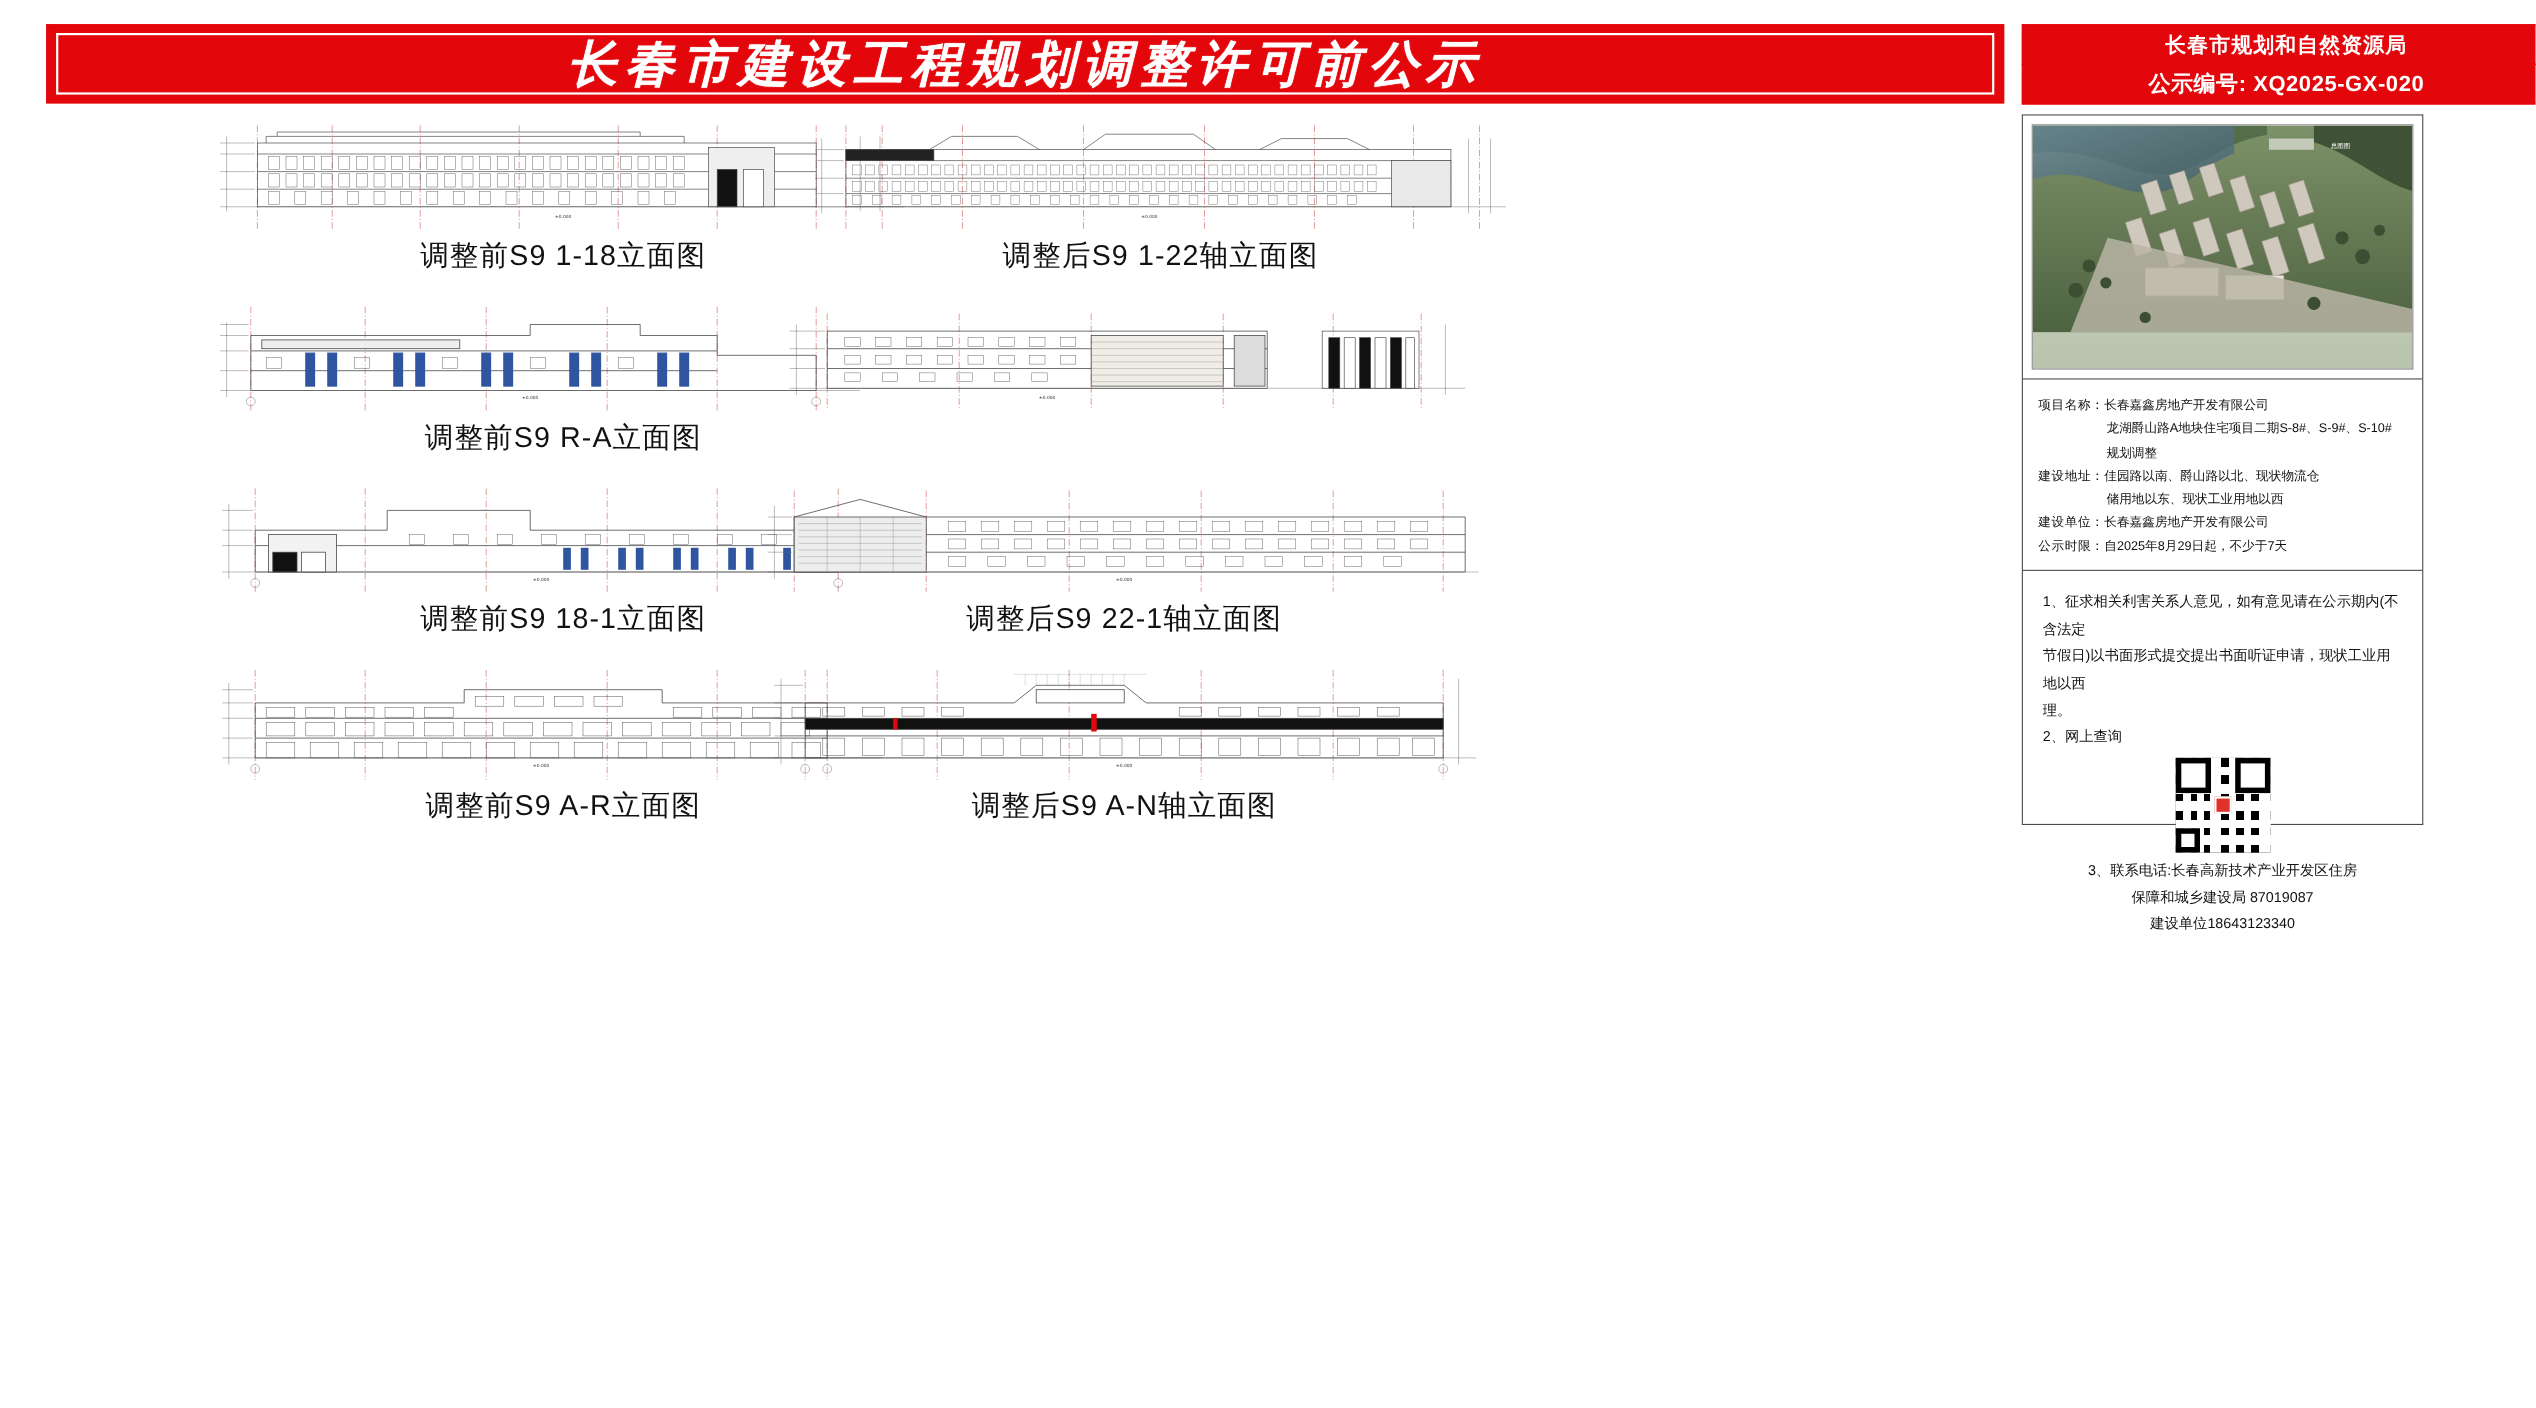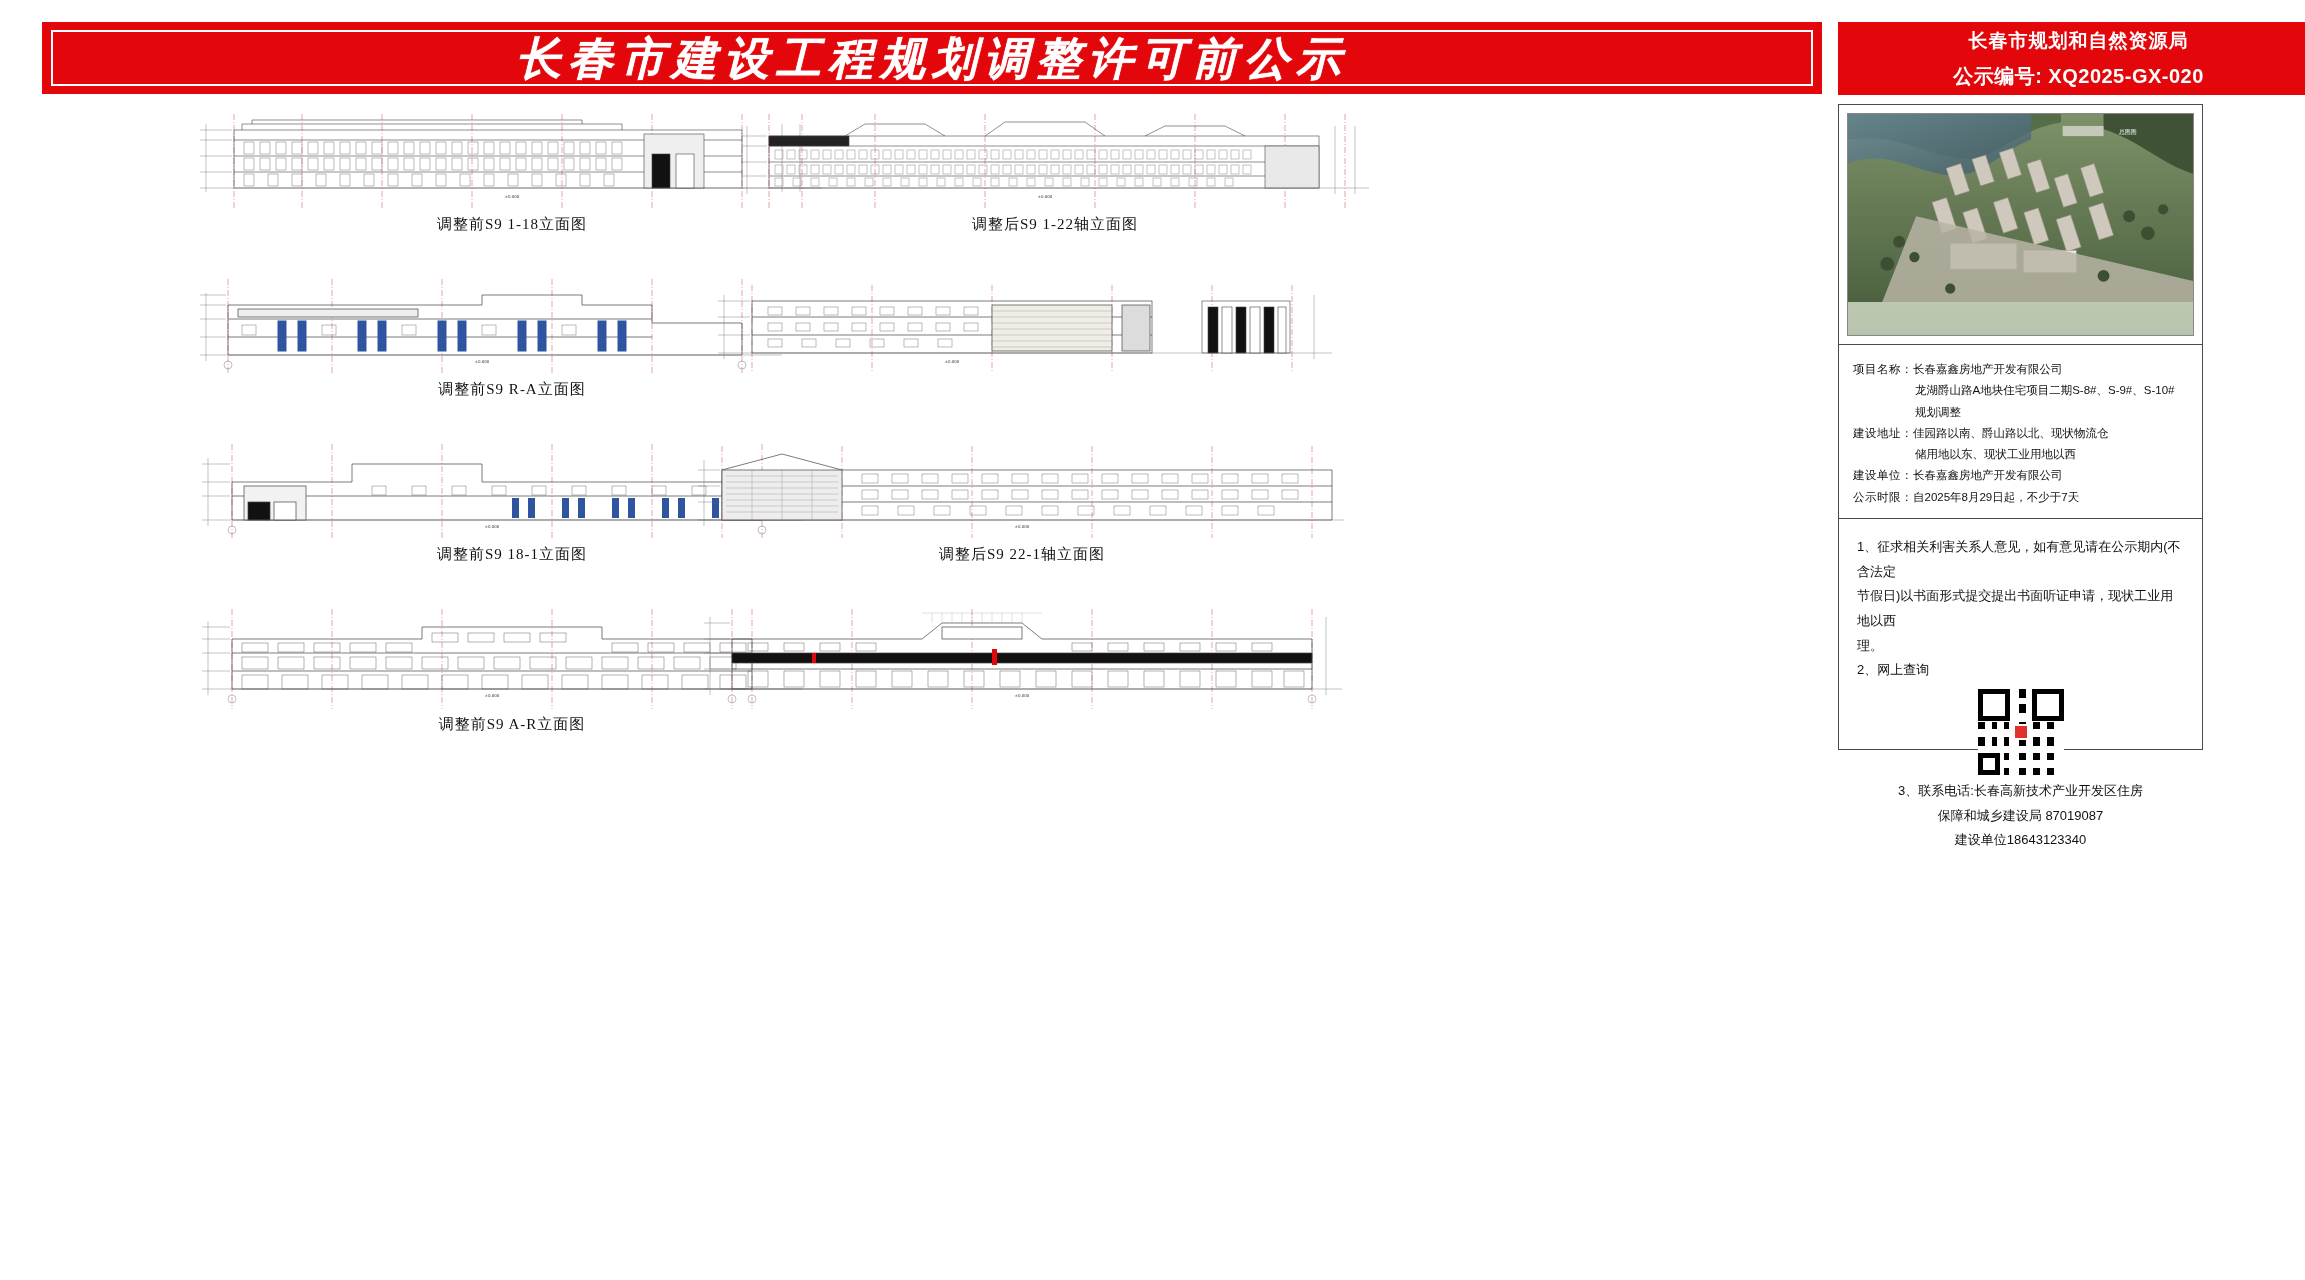--- a/index.html
+++ b/index.html
@@ -98,22 +98,22 @@
     width:16px;height:16px;background:#e0322a;border:2px solid #fff;
   }
   .notes-center { text-align:center; }
 
   
   .drawings {
     position: absolute; left: 42px; top: 110px; width: 1780px; height: 660px;
   }
   .dcell { position: absolute; }
   .dcaption {
-    text-align: center; font-size: 15px; color: #111; letter-spacing: 1px;
-    font-family: Liberation Serif, serif;
+    text-align: center; font-size: 26px; color: #111; letter-spacing: 1px;
+    font-family: Liberation Sans, sans-serif;
   }
   .elev { position: relative; width: 100%; }
   .svgbox { display:block; width: 100%; }
 </style>
 </head>
 <body>
 
 <div class="header-wrap">
   <div class="title-banner">
     <div class="title-inner">
@@ -901,15 +901,16 @@
             <line x1="12" y1="64" x2="38" y2="64"></line>
           <line x1="12" y1="84" x2="650" y2="84"></line>
           <line x1="18" y1="12" x2="18" y2="90"></line>
           <line x1="634" y1="12" x2="634" y2="90"></line>
         </g>
         <circle cx="40" cy="94" r="4" fill="none" stroke="#666" stroke-width="0.4"></circle>
         <circle cx="620" cy="94" r="4" fill="none" stroke="#666" stroke-width="0.4"></circle>
         <text x="330" y="92" font-size="4" fill="#333" text-anchor="middle" font-family="DejaVu Sans">±0.000</text>
       </svg>
     </div>
+    <div class="dcaption">调整后S9 A-N轴立面图</div>
   </div>
 
 </div>
 
 </body></html>

